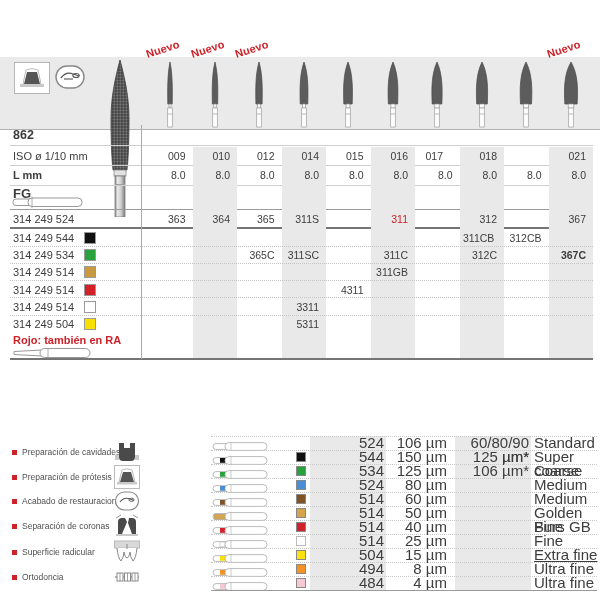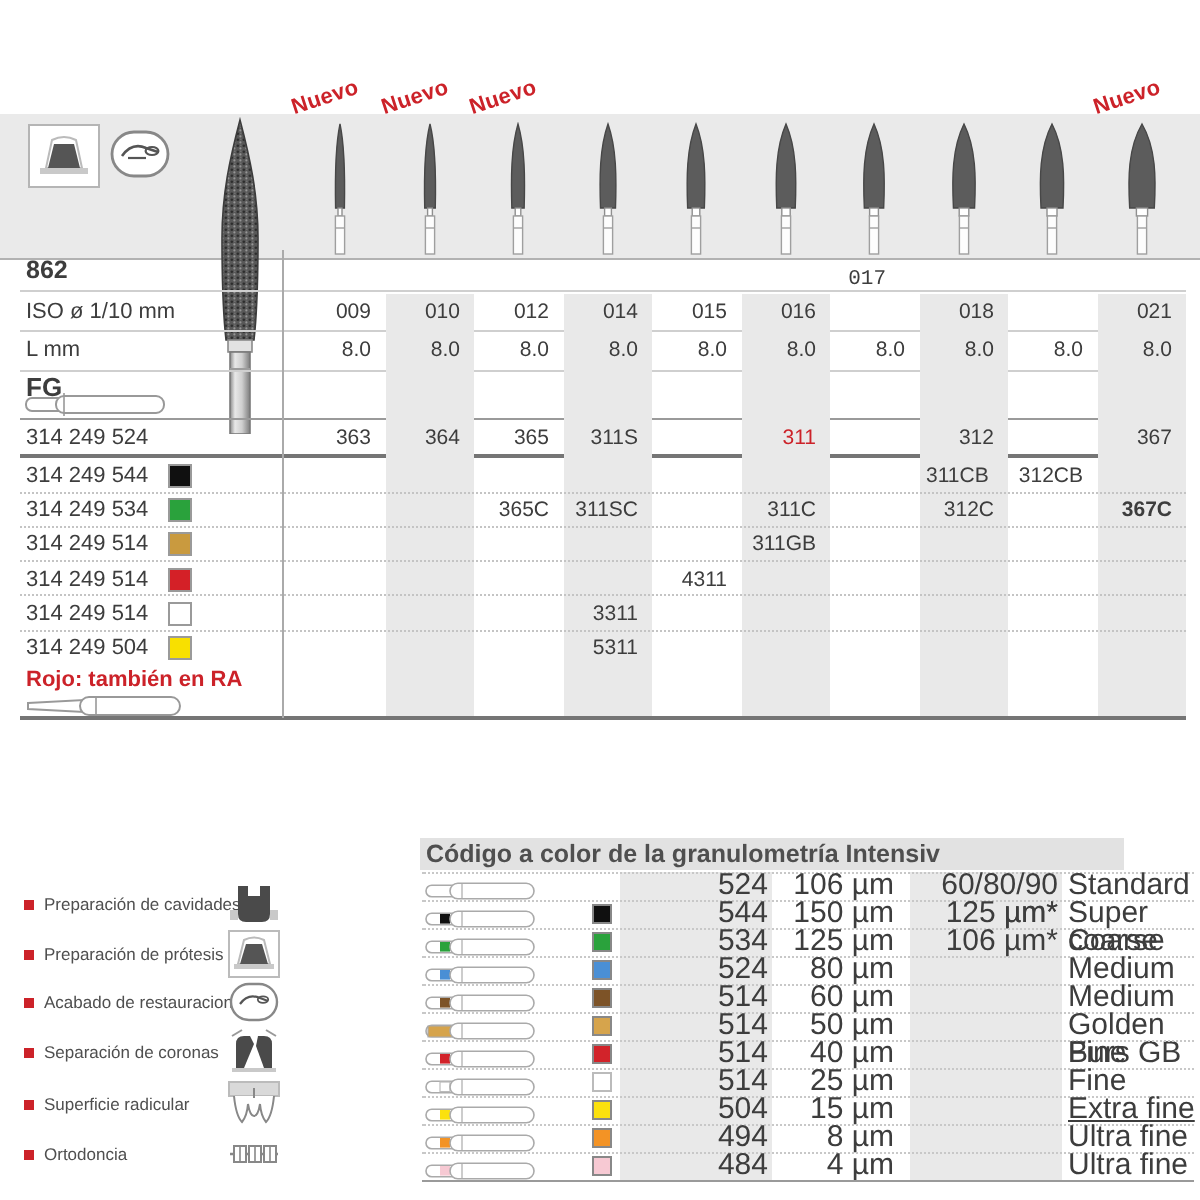--- a/index.html
+++ b/index.html
@@ -66,21 +66,21 @@
       </linearGradient>
     </defs>
     <path d="M17 3 C22 22 26 40 26 62 C26 88 25 104 24 113 L10 113 C9 104 8 88 8 62 C8 40 12 22 17 3 Z" fill="url(#speck)" stroke="#3c3c3c" stroke-width="0.8"></path>
     <rect x="11" y="113" width="12" height="6" fill="#e2e2e2" stroke="#8a8a8a" stroke-width="0.8"></rect>
     <rect x="12" y="119" width="10" height="41" fill="url(#shankg)" stroke="#7a7a7a" stroke-width="0.8"></rect>
     <rect x="12" y="127" width="10" height="2" fill="#9c9c9c"></rect>
   </svg>
 
   <div class="abs model">862</div>
   <div class="abs row-label" style="top:148px;">ISO ø 1/10 mm</div>
-  <div class="abs row-label" style="top:167px;">L mm</div>
+  <div class="abs row-label" style="top:167px;font-weight:bold;">L mm</div>
   <div class="abs fg">FG</div>
 
   <svg class="abs" style="left:12px;top:196px;" width="72" height="12" viewBox="0 0 72 12">
     <rect x="1" y="3" width="28" height="6.5" rx="3" fill="#fff" stroke="#999"></rect>
     <rect x="16" y="2" width="54" height="8.5" rx="4" fill="#fff" stroke="#999"></rect>
     <line x1="20" y1="0.5" x2="20" y2="12" stroke="#999" stroke-width="0.8"></line>
   </svg>
 
   <div class="abs red-note">Rojo: también en RA</div>
   <svg class="abs" style="left:12px;top:347px;" width="80" height="12" viewBox="0 0 80 12">
@@ -158,21 +158,21 @@
   </svg></div>
       <div class="abs cell-num" style="left:370.5px;top:148px;width:44.5px;">016</div>
       <div class="abs cell-num" style="left:370.5px;top:167px;width:44.5px;">8.0</div>
       <div class="abs " style="left:427.25px;top:61px;width:20px;height:68px;"><svg width="20" height="68" viewBox="0 0 20 68">
     <defs></defs>
     <path d="M10 1 C 15.5 13, 15.5 28, 14.84 43 L 5.16 43 C 4.5 28, 4.5 13, 10 1 Z" fill="#5c5c5c" stroke="#474747" stroke-width="0.7"></path>
     <rect x="7.8" y="43" width="4.4" height="4" fill="#fff" stroke="#8f8f8f" stroke-width="0.7"></rect>
     <rect x="7.7" y="47" width="4.6" height="19" fill="#fdfdfd" stroke="#9f9f9f" stroke-width="0.7"></rect>
     <line x1="7.7" y1="53" x2="12.3" y2="53" stroke="#9f9f9f" stroke-width="0.7"></line>
   </svg></div>
-      <div class="abs cell-num" style="left:415px;top:132px;width:35px;font-family:Liberation Mono, monospace;">017</div>
+      <div class="abs cell-num" style="left:415px;top:148px;width:35px;">017</div>
       <div class="abs cell-num" style="left:415px;top:167px;width:44.5px;">8.0</div>
       <div class="abs stripe" style="left:459.5px;top:147px;width:44.5px;height:211px;"></div>
       <div class="abs " style="left:471.75px;top:61px;width:20px;height:68px;"><svg width="20" height="68" viewBox="0 0 20 68">
     <defs></defs>
     <path d="M10 1 C 16 13, 16 28, 15.280000000000001 43 L 4.72 43 C 4 28, 4 13, 10 1 Z" fill="#5c5c5c" stroke="#474747" stroke-width="0.7"></path>
     <rect x="7.6" y="43" width="4.800000000000001" height="4" fill="#fff" stroke="#8f8f8f" stroke-width="0.7"></rect>
     <rect x="7.7" y="47" width="4.6" height="19" fill="#fdfdfd" stroke="#9f9f9f" stroke-width="0.7"></rect>
     <line x1="7.7" y1="53" x2="12.3" y2="53" stroke="#9f9f9f" stroke-width="0.7"></line>
   </svg></div>
       <div class="abs cell-num" style="left:459.5px;top:148px;width:44.5px;">018</div>
@@ -281,21 +281,20 @@
       <path d="M1 12 H25" stroke="#888" stroke-width="1.2"></path>
       <rect x="3" y="8" width="6" height="8" fill="#fff" stroke="#888"></rect>
       <rect x="10.5" y="8" width="6" height="8" fill="#fff" stroke="#888"></rect>
       <rect x="18" y="8" width="6" height="8" fill="#fff" stroke="#888"></rect>
       <line x1="6" y1="8" x2="6" y2="16" stroke="#888" stroke-width="0.8"></line>
       <line x1="13.5" y1="8" x2="13.5" y2="16" stroke="#888" stroke-width="0.8"></line>
       <line x1="21" y1="8" x2="21" y2="16" stroke="#888" stroke-width="0.8"></line>
     </svg></div>
     </div>
 
-  <div class="abs panel-title" style="left:210px;top:419px;width:352px;">Código a color de la granulometría Intensiv</div>
   <div class="abs stripe" style="left:310px;top:436px;width:76px;height:154px;"></div>
   <div class="abs stripe" style="left:455px;top:436px;width:76px;height:154px;"></div>
   <div id="grit-layer">
       <div class="abs " style="left:211px;top:436px;width:386px;height:0;border-top:1px dotted #c8c8c8;"></div>
       <div class="abs " style="left:212px;top:438px;width:56px;height:11px;"><svg width="56" height="11" viewBox="0 0 56 11">
     <rect x="1" y="2.6" width="16" height="5.8" rx="2.9" fill="#fff" stroke="#aaa" stroke-width="0.8"></rect>
 
     <rect x="13" y="1.6" width="42" height="7.8" rx="3.9" fill="#fff" stroke="#aaa" stroke-width="0.8"></rect>
     <line x1="19" y1="1.6" x2="19" y2="9.4" stroke="#aaa" stroke-width="0.6"></line>
   </svg></div>

